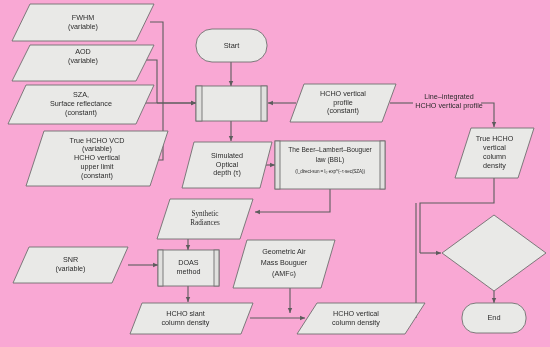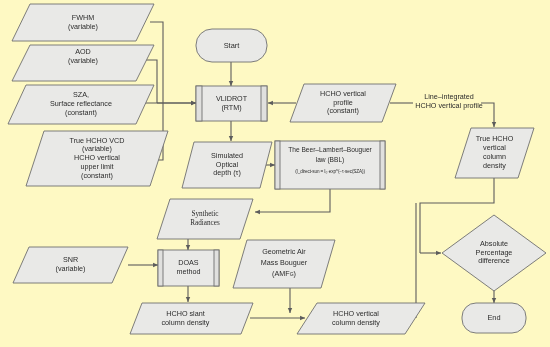--- a/index.html
+++ b/index.html
@@ -4,21 +4,21 @@
 <style>
   html, body {
     margin: 0;
     padding: 0;
     background: #ffffff;
   }
   #canvas {
     position: relative;
     width: 550px;
     height: 347px;
-    background: #fef9c3;
+    background: #f9a8d4;
     font-family: "Liberation Sans", sans-serif;
     overflow: hidden;
   }
   svg.flow {
     position: absolute;
     top: 0;
     left: 0;
     width: 550px;
     height: 347px;
   }
@@ -162,22 +162,20 @@
 Surface reflectance
 (constant)</div>
   <div class="node-label" style="left:26px;  top:131px; width:142px; height:55px; font-size:7.2px;">True HCHO VCD
 (variable)
 HCHO vertical
 upper limit
 (constant)</div>
 
   <div class="node-label" style="left:196px; top:29px;  width:71px;  height:33px; font-size:7.4px;">Start</div>
 
-  <div class="node-label" style="left:202px; top:86px;  width:59px;  height:35px; font-size:7.2px;">VLIDROT
-(RTM)</div>
 
   <div class="node-label" style="left:290px; top:84px;  width:106px; height:38px; font-size:7.2px;">HCHO vertical
 profile
 (constant)</div>
 
   <div class="node-label" style="left:182px; top:142px; width:90px;  height:46px; font-size:7.2px;">Simulated
 Optical
 depth (τ)</div>
 
   <div class="node-label" style="left:281px; top:145px; width:98px;  height:11px; font-size:6.6px;">The Beer–Lambert–Bouguer</div>
@@ -201,22 +199,19 @@
   <div class="node-label" style="left:233px; top:247px; width:102px; height:11px; font-size:7.2px;">Geometric Air</div>
   <div class="node-label" style="left:233px; top:258px; width:102px; height:11px; font-size:7.2px;">Mass Bouguer</div>
   <div class="node-label" style="left:233px; top:269px; width:102px; height:11px; font-size:7.2px;"><span>(AMF</span><sub style="font-size:5px;">G</sub><span>)</span></div>
 
   <div class="node-label" style="left:130px; top:303px; width:111px; height:31px; font-size:7.2px;">HCHO slant
 column density</div>
 
   <div class="node-label" style="left:300px; top:303px; width:112px; height:31px; font-size:7.2px;">HCHO vertical
 column density</div>
 
-  <div class="node-label" style="left:458px; top:228px; width:72px;  height:50px; font-size:7.2px;">Absolute
-Percentage
-difference</div>
 
   <div class="node-label" style="left:462px; top:303px; width:64px;  height:30px; font-size:7.4px;">End</div>
 
   <div class="edge-label" style="left:404px; top:92px; width:90px; font-size:7.2px;">Line–integrated
 HCHO vertical profile</div>
 
 </div>
 
 </body></html>

